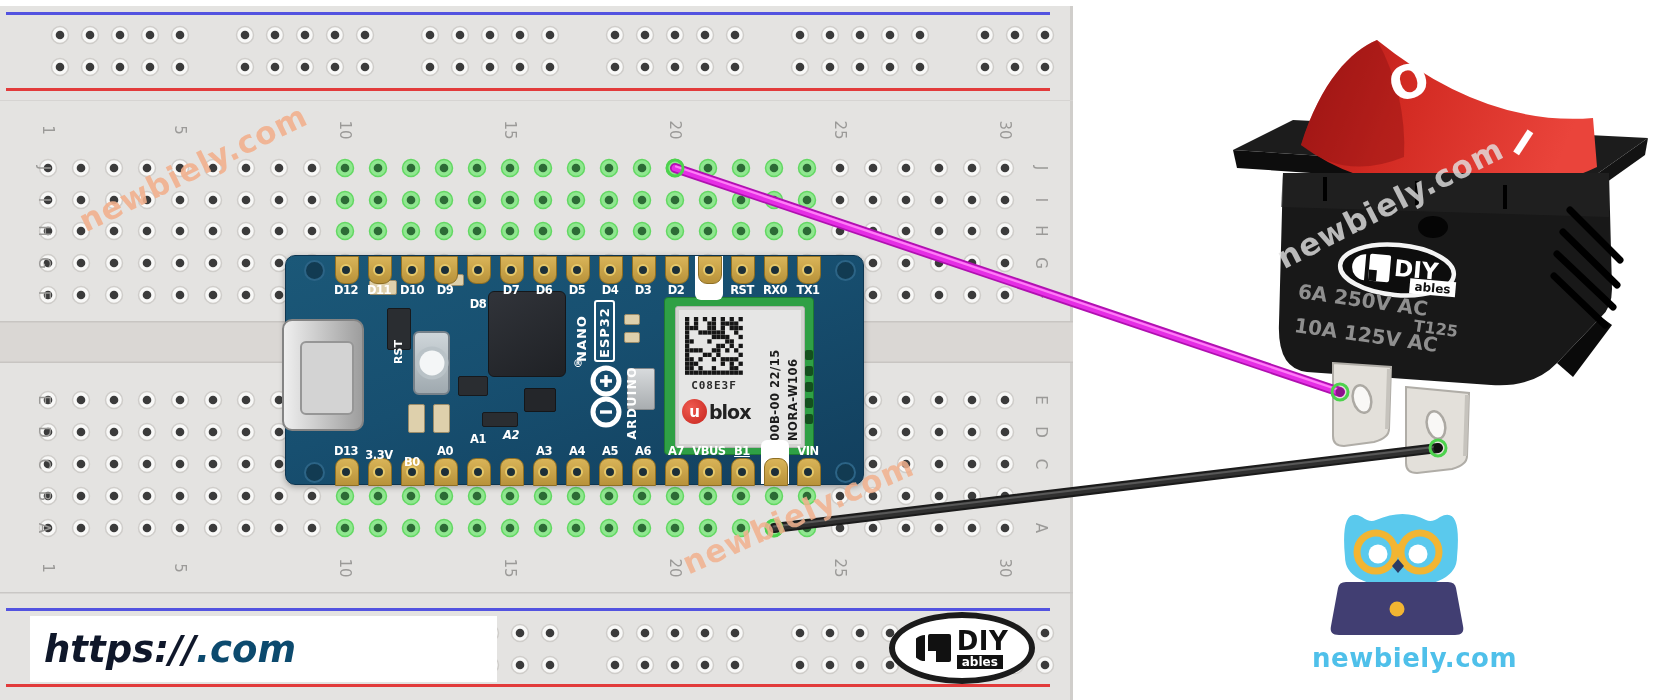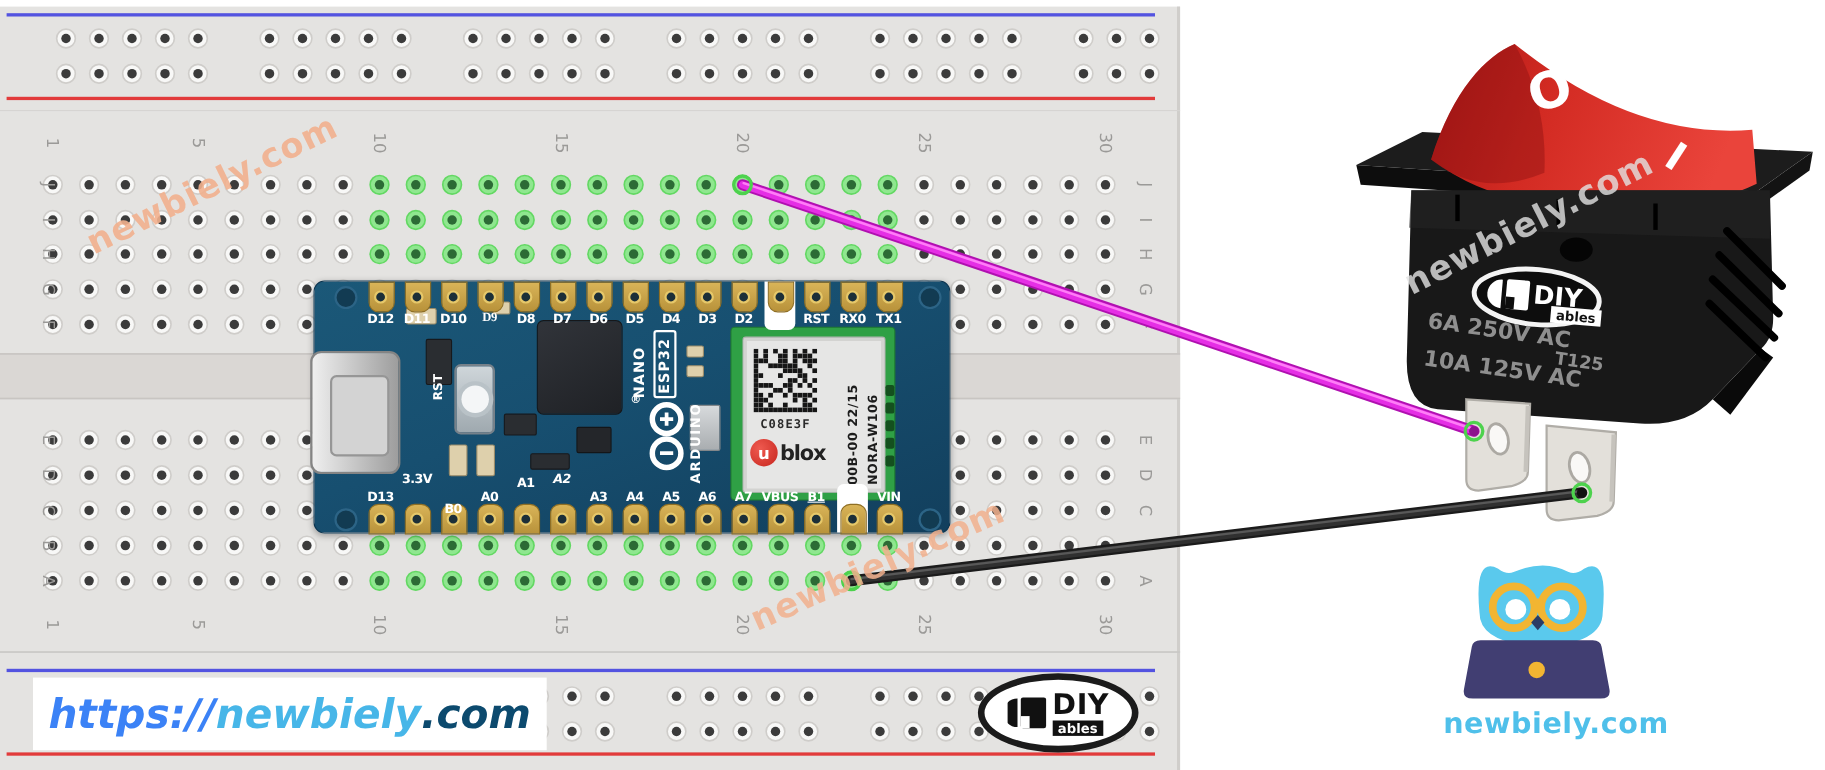--- a/index.html
+++ b/index.html
@@ -1950,25 +1950,25 @@
         <div class="ph" style="top: 7px;"></div>
       </div>
       <div class="pin-label" style="left: 76px; top: 27px;">D11</div>
       <div class="pin" style="left: 115px; top: 0px; border-radius: 0px 0px 9px 9px;">
         <div class="ph" style="top: 7px;"></div>
       </div>
       <div class="pin-label" style="left: 109px; top: 27px;">D10</div>
       <div class="pin" style="left: 148px; top: 0px; border-radius: 0px 0px 9px 9px;">
         <div class="ph" style="top: 7px;"></div>
       </div>
-      <div class="pin-label" style="left: 142px; top: 27px; font-family: Liberation Serif, serif;">D9</div>
+      <div class="pin-label" style="left: 142px; top: 27px;">D9</div>
       <div class="pin" style="left: 181px; top: 0px; border-radius: 0px 0px 9px 9px;">
         <div class="ph" style="top: 7px;"></div>
       </div>
-      <div class="pin-label" style="left: 175px; top: 27px;">D8</div>
+      <div class="pin-label" style="left: 175px; top: 41px;">D8</div>
       <div class="pin" style="left: 214px; top: 0px; border-radius: 0px 0px 9px 9px;">
         <div class="ph" style="top: 7px;"></div>
       </div>
       <div class="pin-label" style="left: 208px; top: 27px;">D7</div>
       <div class="pin" style="left: 247px; top: 0px; border-radius: 0px 0px 9px 9px;">
         <div class="ph" style="top: 7px;"></div>
       </div>
       <div class="pin-label" style="left: 241px; top: 27px;">D6</div>
       <div class="pin" style="left: 280px; top: 0px; border-radius: 0px 0px 9px 9px;">
         <div class="ph" style="top: 7px;"></div>
@@ -2002,21 +2002,21 @@
         <div class="ph" style="top: 7px;"></div>
       </div>
       <div class="pin-label" style="left: 505px; top: 27px;">TX1</div>
       <div class="pin" style="left: 49px; top: 202px; border-radius: 9px 9px 0px 0px;">
         <div class="ph" style="top: 7px;"></div>
       </div>
       <div class="pin-label" style="left: 43px; top: 188px;">D13</div>
       <div class="pin" style="left: 82px; top: 202px; border-radius: 9px 9px 0px 0px;">
         <div class="ph" style="top: 7px;"></div>
       </div>
-      <div class="pin-label" style="left: 76px; top: 172px;">3.3V</div>
+      <div class="pin-label" style="left: 76px; top: 192px;">3.3V</div>
       <div class="pin" style="left: 115px; top: 202px; border-radius: 9px 9px 0px 0px;">
         <div class="ph" style="top: 7px;"></div>
       </div>
       <div class="pin-label" style="left: 109px; top: 199px;">B0</div>
       <div class="pin" style="left: 148px; top: 202px; border-radius: 9px 9px 0px 0px;">
         <div class="ph" style="top: 7px;"></div>
       </div>
       <div class="pin-label" style="left: 142px; top: 188px;">A0</div>
       <div class="pin" style="left: 181px; top: 202px; border-radius: 9px 9px 0px 0px;">
         <div class="ph" style="top: 7px;"></div>
@@ -2141,22 +2141,21 @@
       <rect x="12" y="1" width="23" height="28" rx="2" fill="#111"></rect>
       <rect x="12" y="18" width="8" height="11" fill="#fff"></rect>
     </svg>
     <div class="diy-col">
       <span class="diy-top">DIY</span>
       <span class="diy-bot">ables</span>
     </div>
   </div>
 
   <div class="url-banner">
-    <span id="url-proto" style="color: #3b82f6;">https://</span>
-      <span id="url-domain" style="color: rgb(71, 182, 232);">newbiely</span>
+    <span id="url-proto" style="color: #0f172a;">https://</span>
       <span id="url-tld" style="color: #0c4a6e;">.com</span>
   </div>
 
   <svg class="layer-wires" width="1659" height="700" viewBox="0 0 1659 700">
     <g id="wire-signal">
       <line x1="675" y1="168" x2="1340" y2="392" stroke="#b011b0" stroke-width="10" stroke-linecap="round"></line>
       <line x1="675" y1="168" x2="1340" y2="392" stroke="#e52ee5" stroke-width="6.5" stroke-linecap="round"></line>
       <line x1="676" y1="166.5" x2="1339" y2="390" stroke="#ff7df7" stroke-width="2.2" stroke-linecap="round"></line>
     </g>
     <g id="wire-ground">

